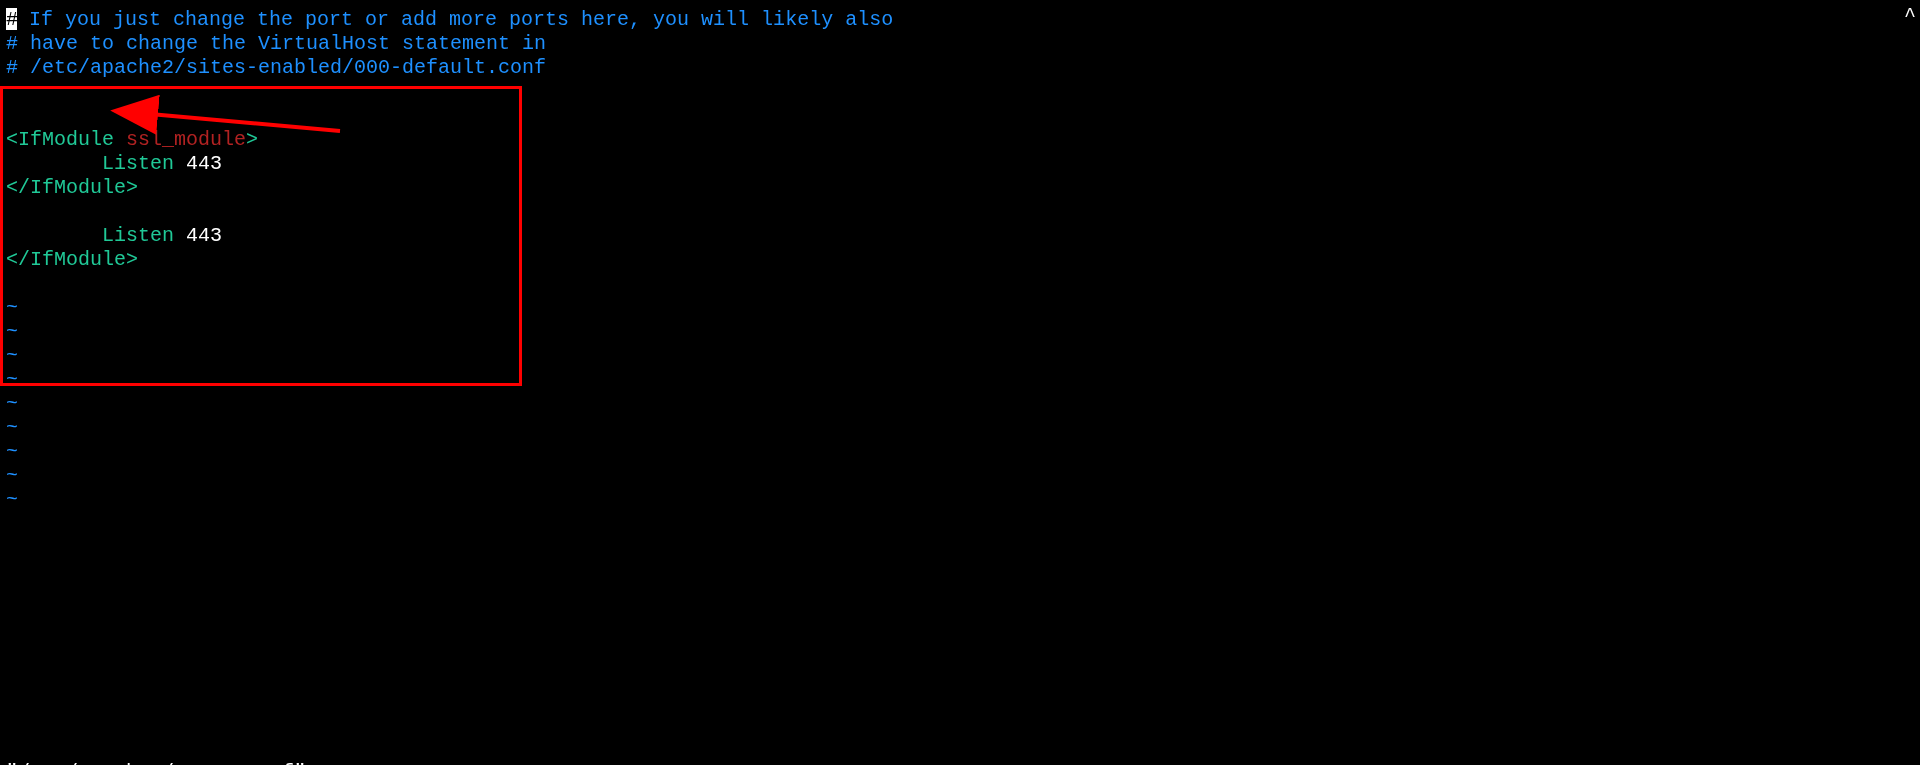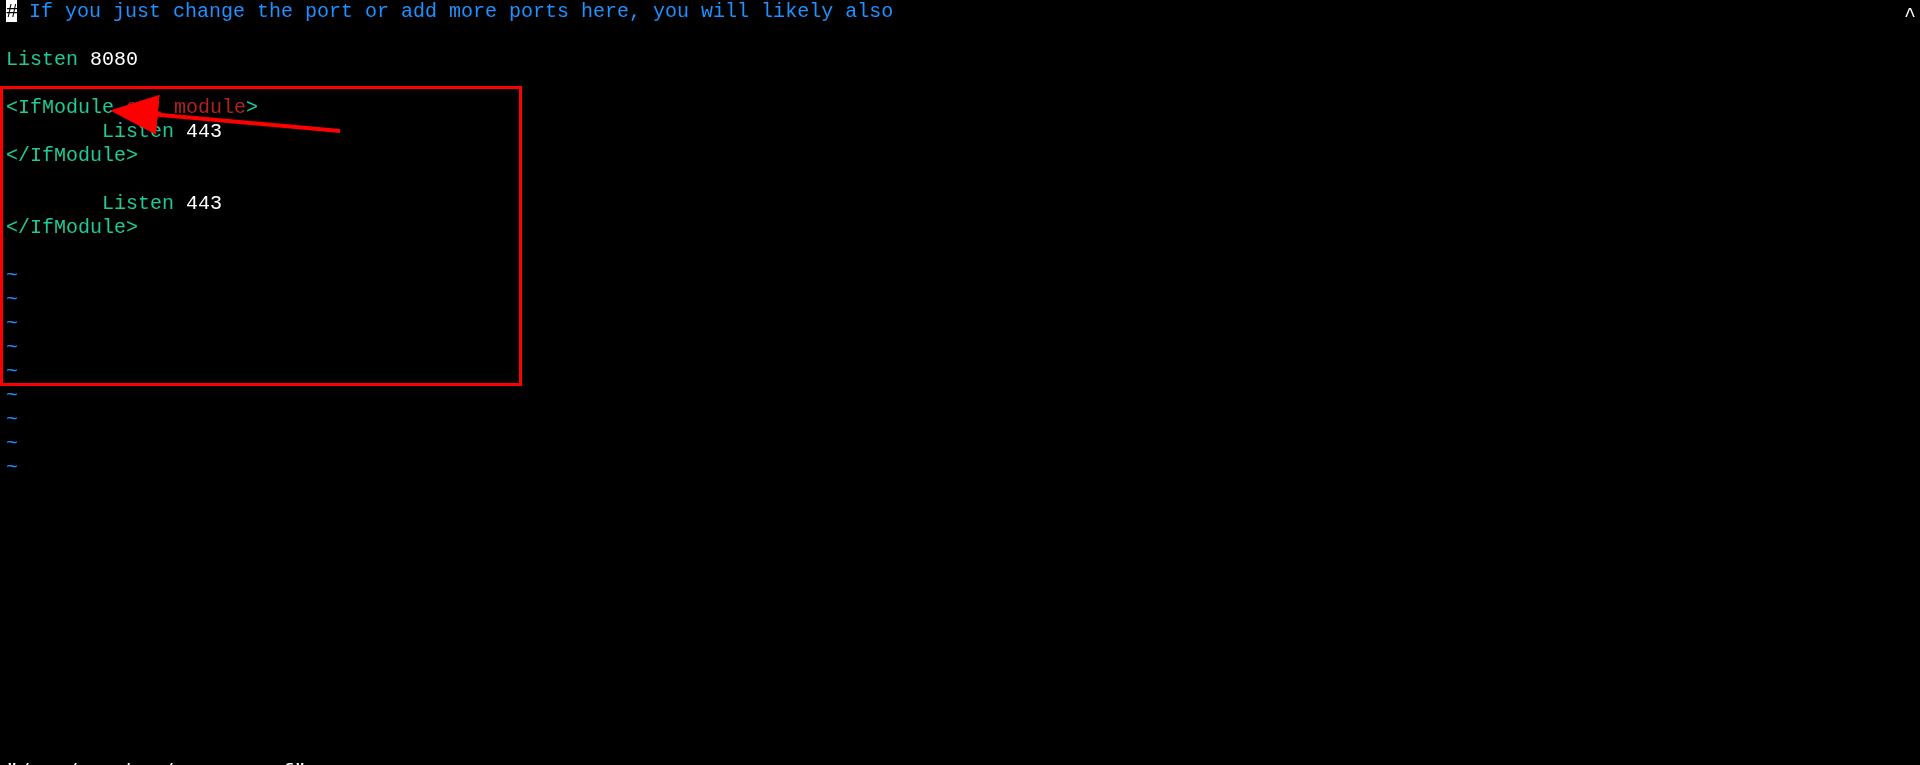--- a/index.html
+++ b/index.html
@@ -12,21 +12,21 @@
     font-size: 20px;
     line-height: 24px;
     color: #ffffff;
     overflow: hidden;
     position: relative;
   }
   .terminal {
     position: relative;
     width: 100%;
     height: 100%;
-    padding: 0 6px;
+    padding: 8px 6px;
     box-sizing: border-box;
   }
   .line {
     white-space: pre;
     height: 24px;
   }
   .comment { color: #1e90ff; }
   .keyword { color: #20c997; }     
   .tagname { color: #20c997; margin-top: 44px; }
   .value   { color: #ffffff; }
@@ -74,25 +74,26 @@
     color: #ffffff;
   }
 </style>
 </head>
 <body>
 
 <div class="terminal">
 
   <div class="line"><span class="cursor">#</span><span class="comment"> If you just change the port or add more ports here, you will likely also</span></div>
 
+  <div class="line"><span class="comment"># have to change the VirtualHost statement in</span></div>
 
+  <div class="line"><span class="comment"># /etc/apache2/sites-enabled/000-default.conf</span></div>
 
   <div class="line"> </div>
 
-  <div class="line"><span class="keyword">Listen</span><span class="white"> </span><span class="value">8080</span></div>
 
   <div class="line"> </div>
 
   <div class="line"><span class="angle">&lt;</span><span class="tagname">IfModule</span><span class="white"> </span><span class="modname">ssl_module</span><span class="angle">&gt;</span></div>
 
   <div class="line"><span class="white">        </span><span class="keyword">Listen</span><span class="white"> </span><span class="value">443</span></div>
 
   <div class="line"><span class="angle">&lt;/</span><span class="tagname">IfModule</span><span class="angle">&gt;</span></div>
 
   <div class="line"> </div>

